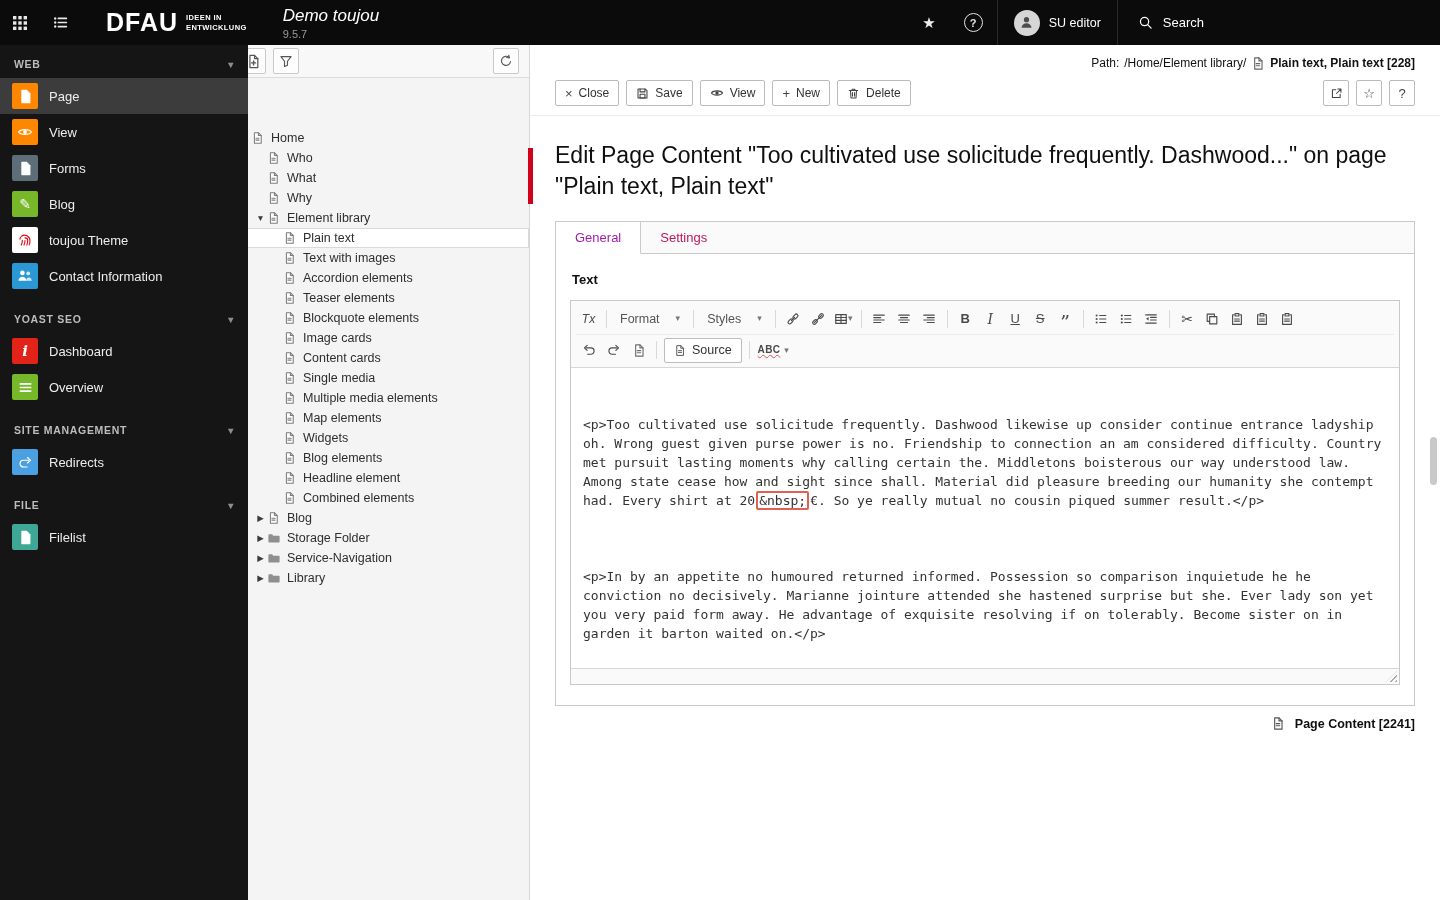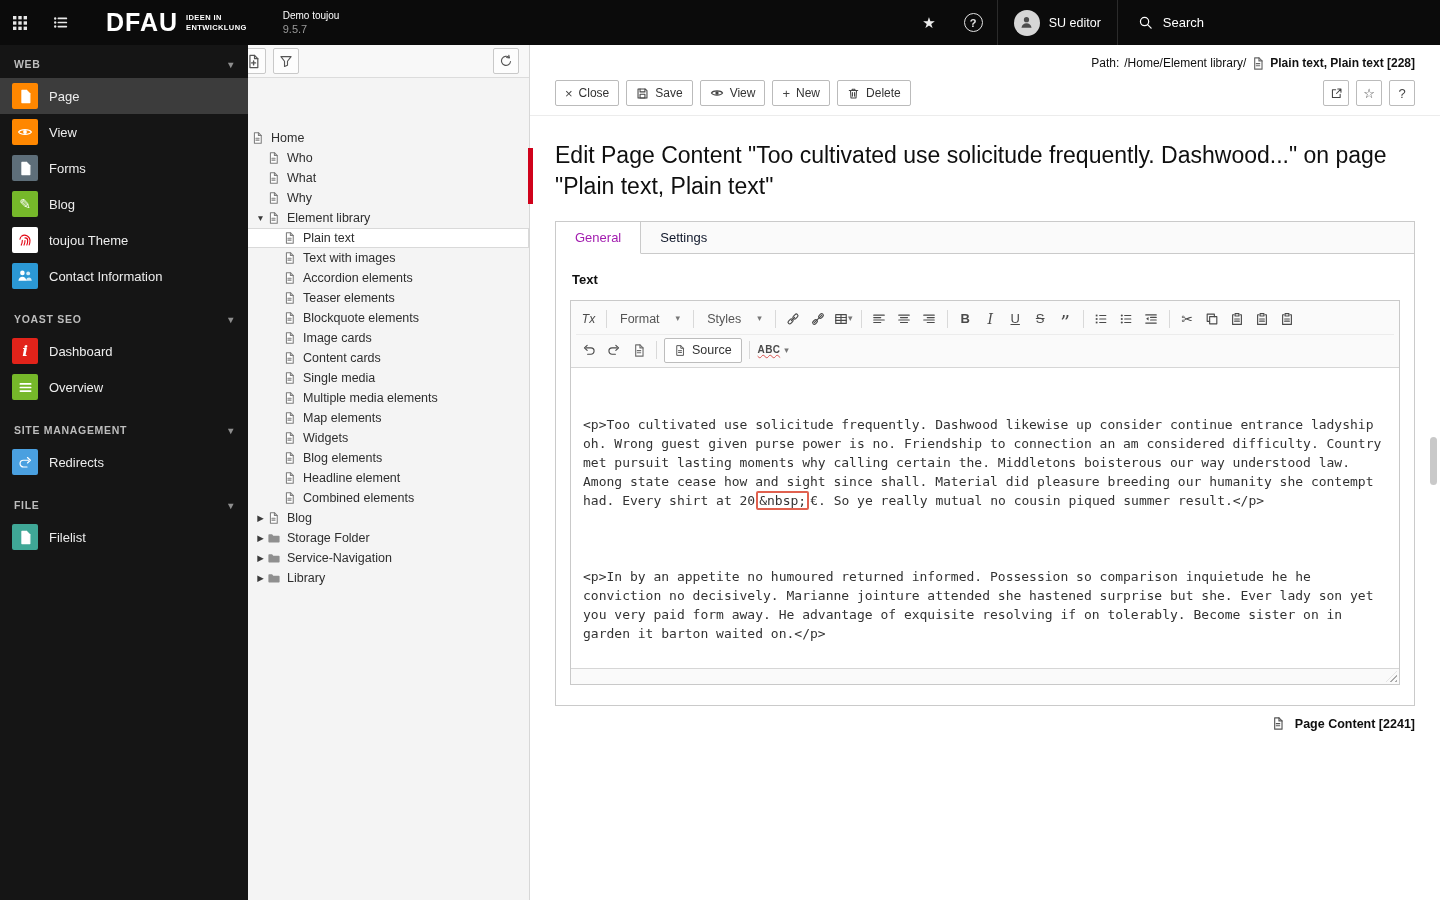--- a/index.html
+++ b/index.html
@@ -7,21 +7,21 @@
   body{position:relative;font-family:"Liberation Sans",sans-serif;background:#fff;overflow:hidden;color:#222;}
   svg.ic{display:inline-block;vertical-align:middle;fill:none;stroke:currentColor;stroke-width:1.3;stroke-linecap:round;stroke-linejoin:round;overflow:visible;}
 
   
   .topbar{position:absolute;top:0;left:0;right:0;height:45px;background:#0b0b0b;display:flex;align-items:center;color:#fff;z-index:40;}
   .tb-iconbtn{width:40px;height:45px;display:flex;align-items:center;justify-content:center;color:#e8e8e8;cursor:pointer;}
   .logo{display:flex;align-items:center;margin-left:26px;cursor:pointer;}
   .logo-main{font-size:25px;font-weight:800;letter-spacing:1px;color:#fff;}
   .logo-sub{margin-left:8px;font-size:7.5px;line-height:1.3;font-weight:700;letter-spacing:.4px;color:#fff;}
   .sitename{margin-left:36px;display:flex;flex-direction:column;justify-content:center;}
-  .sitename .name{font-size:10px;color:#fff;}
+  .sitename .name{font-size:17px;color:#fff;font-style:italic;}
   .sitename .ver{font-size:11px;color:#9a9a9a;margin-top:2px;}
   .tb-right{margin-left:auto;display:flex;align-items:center;height:100%;}
   .tb-star{font-size:15px;color:#ececec;padding:0 14px;cursor:pointer;}
   .tb-help{width:19px;height:19px;border:1.5px solid #e3e3e3;border-radius:50%;font-size:11px;font-weight:700;display:flex;align-items:center;justify-content:center;color:#e3e3e3;margin:0 14px;cursor:pointer;}
   .tb-sep{width:1px;height:45px;background:#2b2b2b;}
   .tb-user{display:flex;align-items:center;gap:9px;padding:0 16px;height:100%;cursor:pointer;}
   .avatar{width:26px;height:26px;border-radius:50%;background:#d6d6d6;color:#4c4c4c;display:flex;align-items:center;justify-content:center;}
   .tb-user .uname{font-size:12.5px;color:#fff;}
   .tb-search{display:flex;align-items:center;gap:10px;padding:8px 20px;height:100%;cursor:pointer;}
   .tb-search .slabel{font-size:13px;color:#fff;}
@@ -62,21 +62,21 @@
   .btn-row{display:flex;align-items:center;margin-top:5px;padding-bottom:9px;}
   .t3-btn{display:inline-flex;align-items:center;gap:6px;height:26px;padding:0 9px;border:1px solid #bbb;background:#fff;border-radius:2px;font-size:12px;color:#333;margin-right:7px;cursor:pointer;font-family:inherit;}
   .t3-btn .bic{color:#444;display:flex;align-items:center;font-size:13px;line-height:1;}
   .btn-row .right{margin-left:auto;display:flex;gap:7px;}
   .icon-btn{width:26px;height:26px;border:1px solid #bbb;background:#fff;border-radius:2px;display:flex;align-items:center;justify-content:center;color:#444;cursor:pointer;font-size:13px;}
 
   .page-title{margin:24px 25px 20px 25px;max-width:866px;font-size:23px;font-weight:400;color:#0f0f0f;line-height:1.33;}
 
   .form-panel{margin:0 25px;width:860px;border:1px solid #cacaca;background:#fff;}
   .tabs{display:flex;background:#fafafa;border-bottom:1px solid #cacaca;}
-  .tab{padding:8px 19px;font-size:13px;color:#0f172a;cursor:pointer;position:relative;}
+  .tab{padding:8px 19px;font-size:13px;color:#be185d;cursor:pointer;position:relative;}
   .tab.active{background:#fff;border-right:1px solid #cacaca;color:#a21caf;margin-bottom:-1px;border-bottom:1px solid #fff;}
   .panel-body{padding:14px 14px 20px 14px;}
   .field-label{font-size:13px;font-weight:700;color:#0f0f0f;margin:4px 0 13px 2px;}
 
   .rte{border:1px solid #c9c9c9;}
   .rte-toolbar{background:#fafafa;border-bottom:1px solid #d6d6d6;padding:2px 5px;}
   .rte-row{display:flex;align-items:center;min-height:31px;}
   .rte-row + .rte-row{border-top:1px solid #ececec;}
   .rte-btn{min-width:25px;height:24px;display:inline-flex;align-items:center;justify-content:center;color:#4a4a4a;border-radius:2px;padding:0 3px;cursor:pointer;font-size:13px;line-height:1;}
   .rte-sep{width:1px;height:18px;background:#d9d9d9;margin:0 5px;flex:none;}

